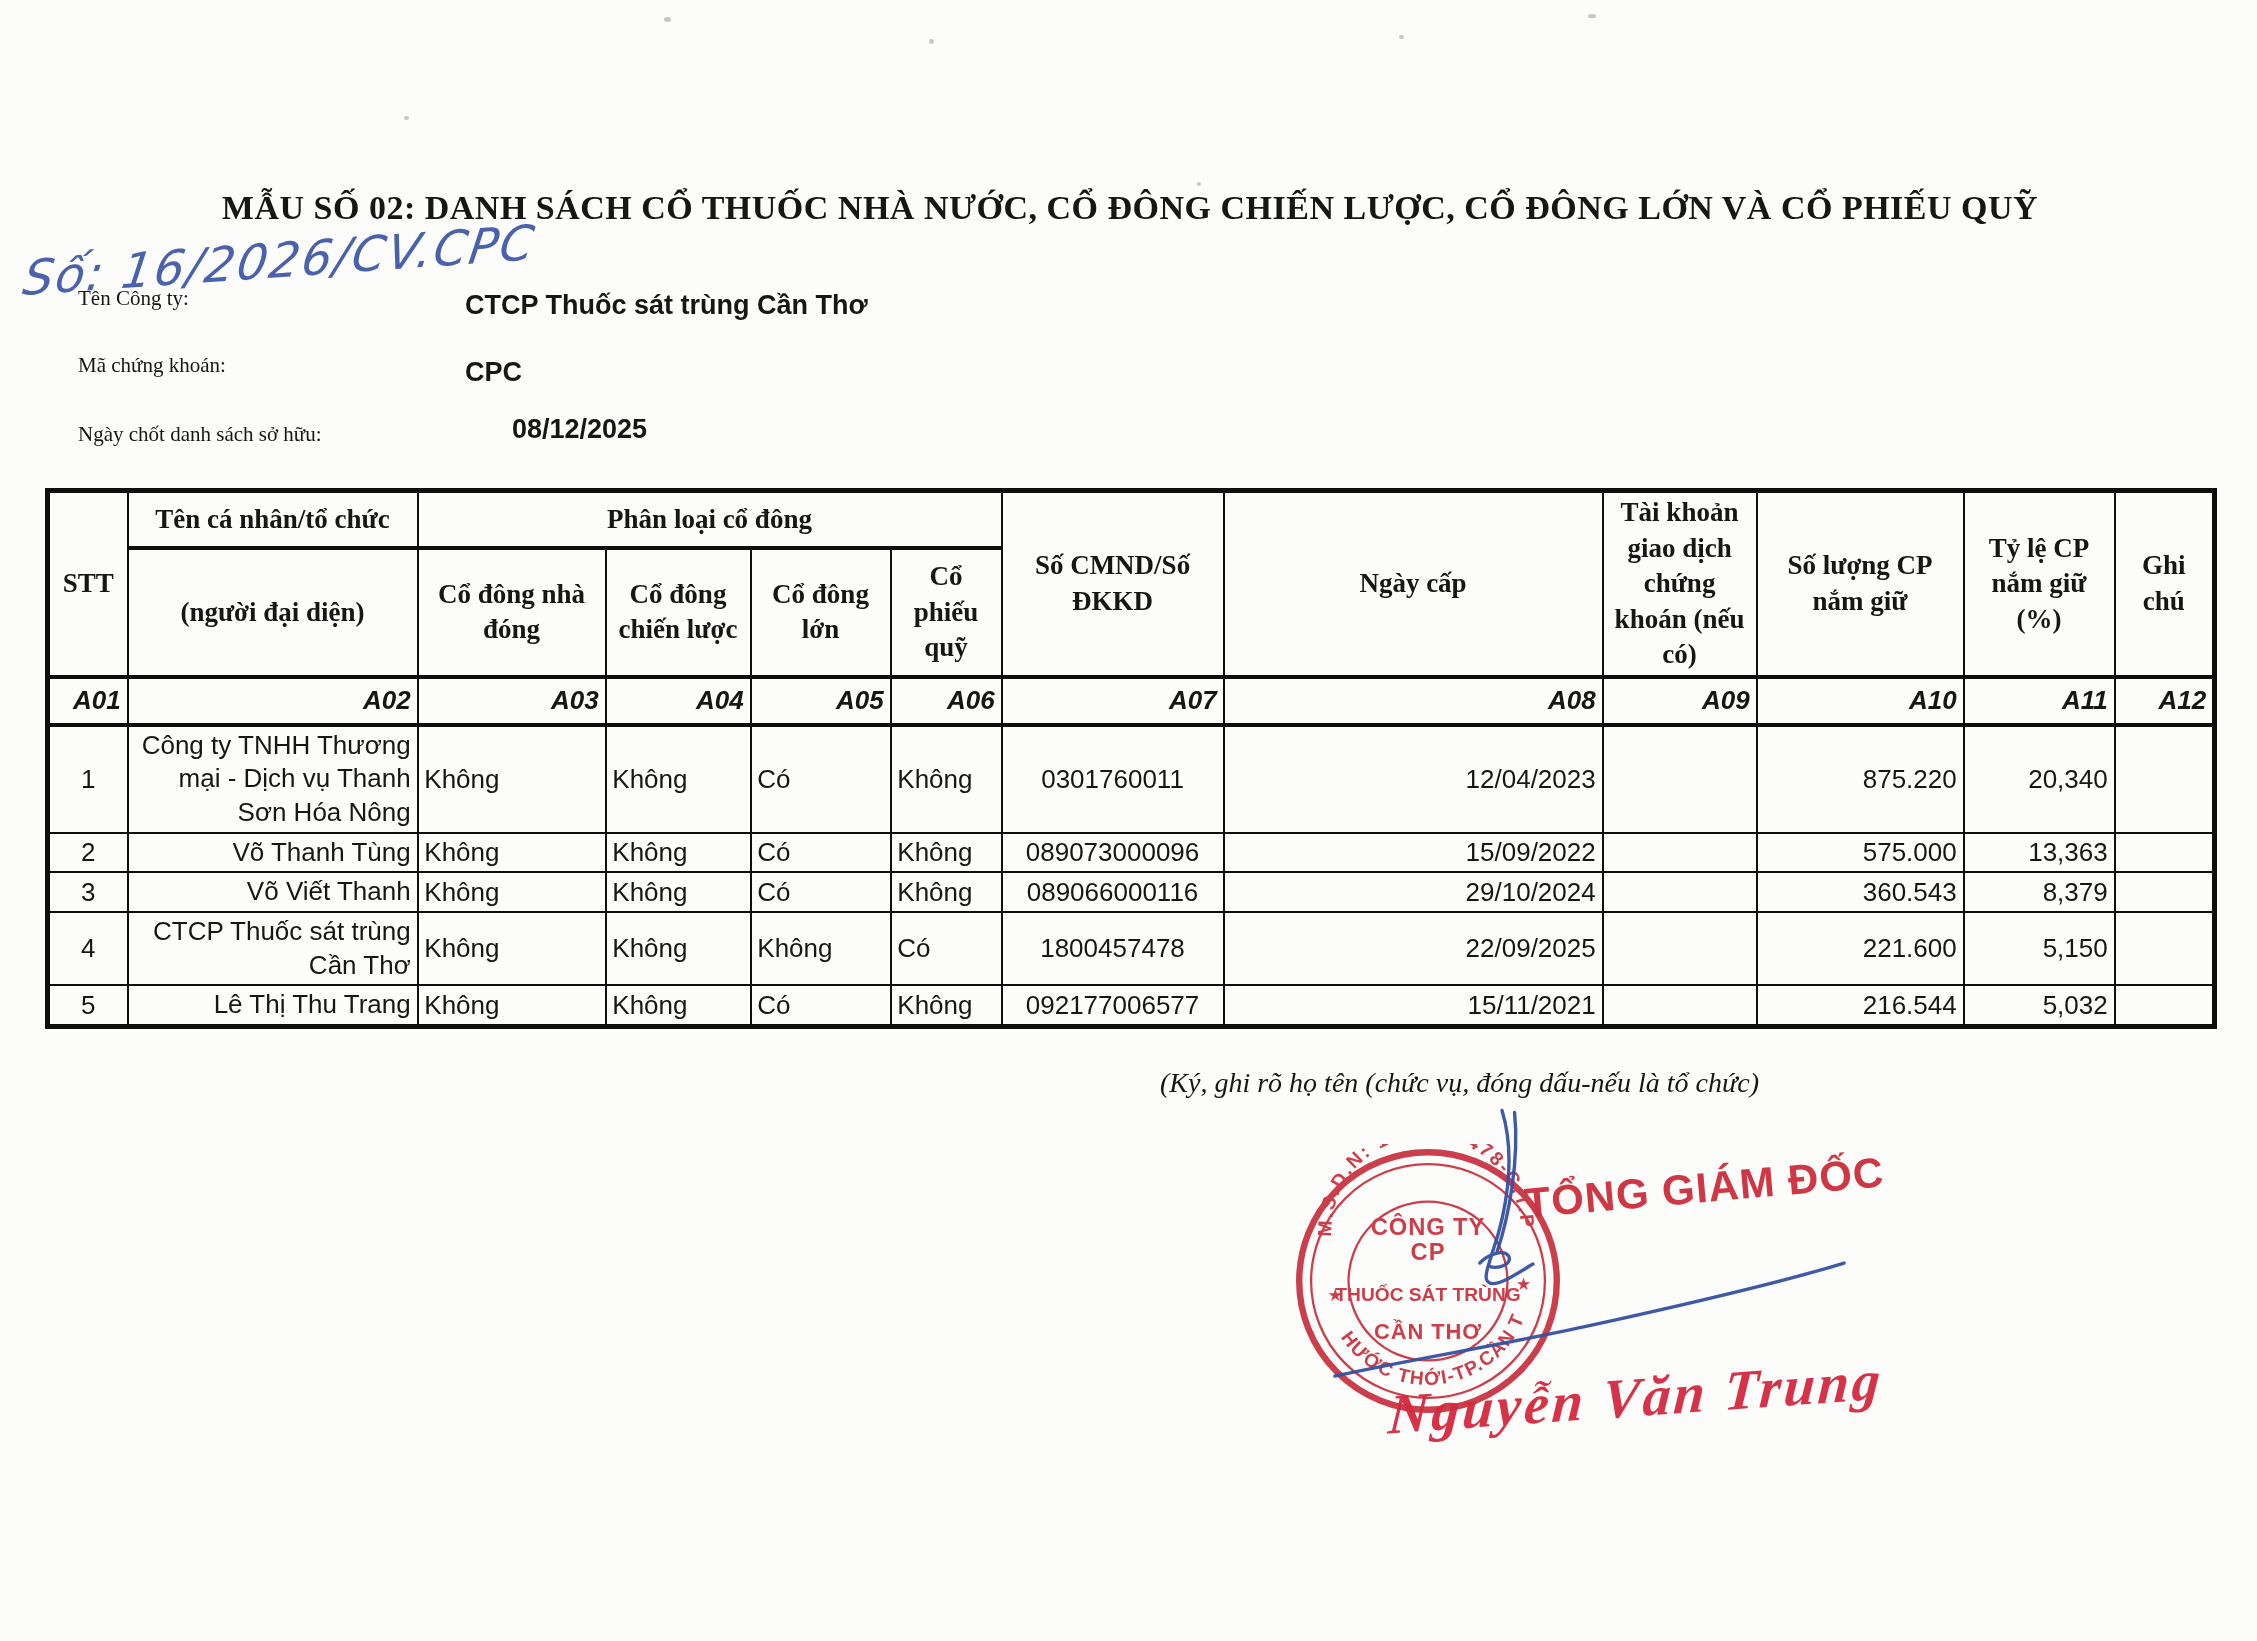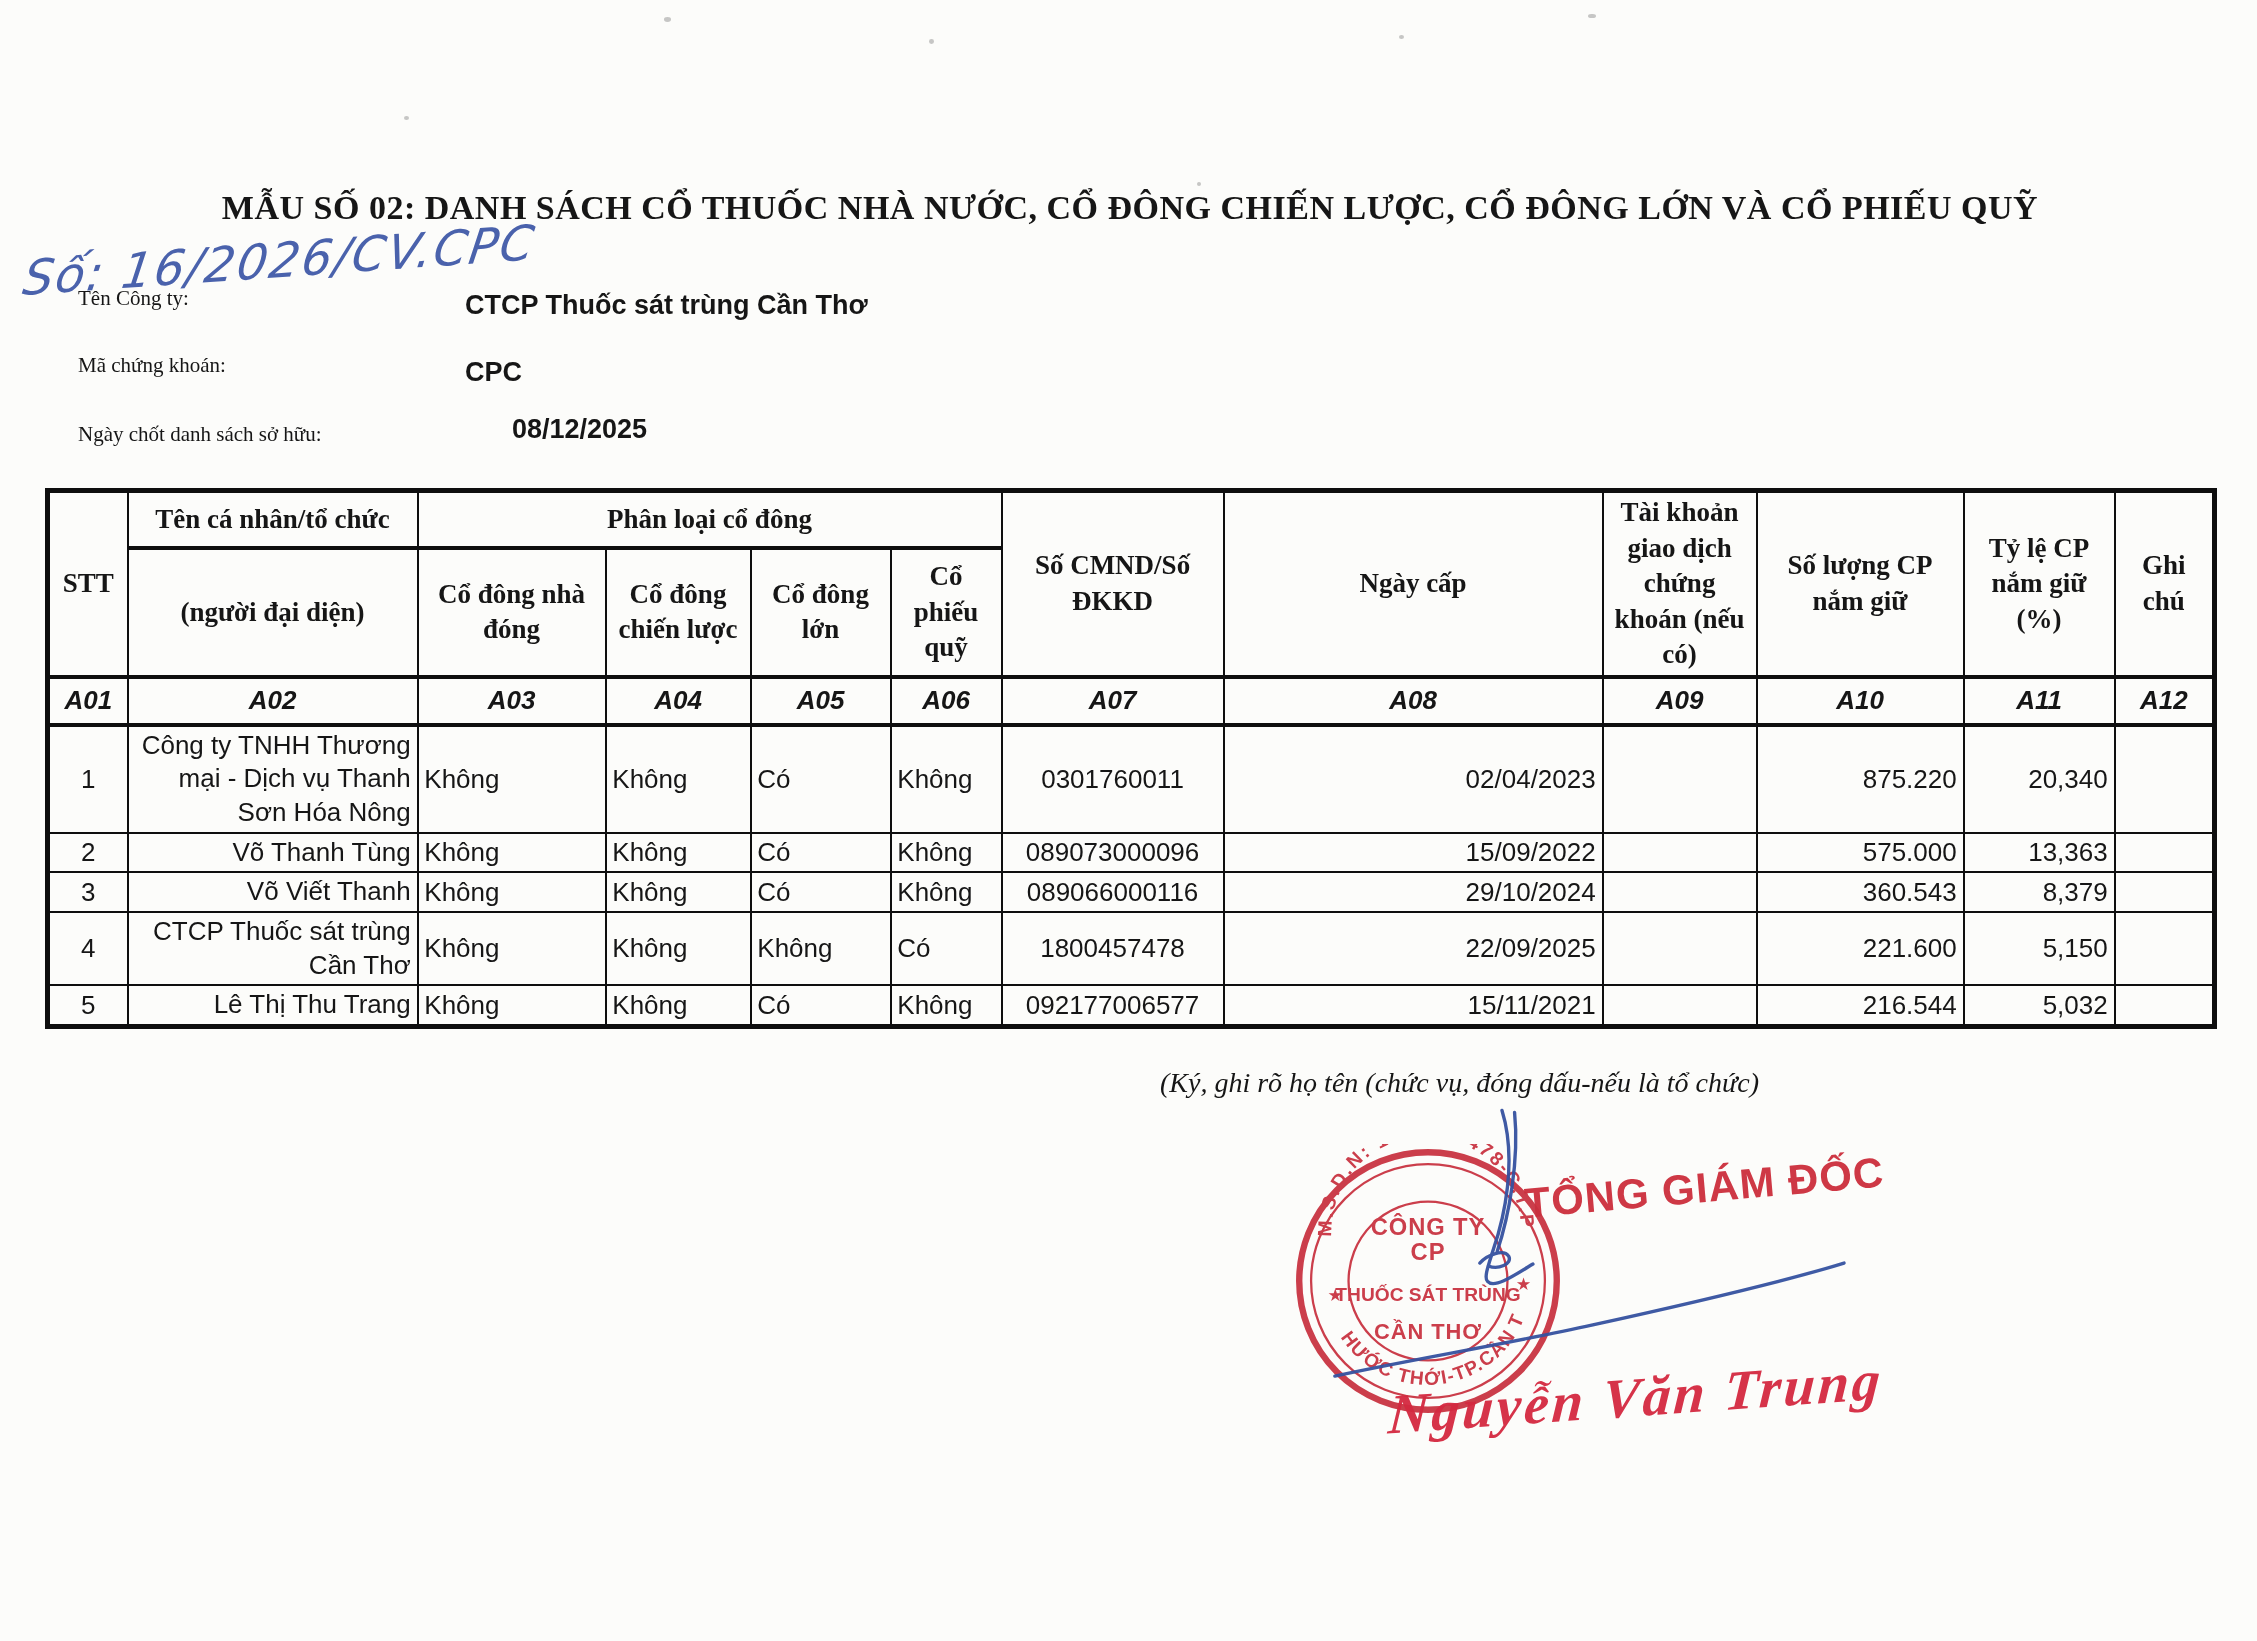--- a/index.html
+++ b/index.html
@@ -16,21 +16,21 @@
               font-family:"Liberation Sans","DejaVu Sans",sans-serif;}
   
   table.sh{position:absolute;left:45px;top:488px;width:2168px;border-collapse:collapse;
            table-layout:fixed;background:transparent;}
   table.sh{border:5.8px solid #0e0e0e;}
   table.sh th,table.sh td{border:2.9px solid #0e0e0e;overflow:hidden;}
   table.sh th{font-size:27px;font-weight:bold;text-align:center;vertical-align:middle;
               line-height:1.32;padding:1.9px 5.8px;}
   tr.hdr1 th{border-bottom-width:4.8px;}
   tr.codes td{border-top-width:4.8px;border-bottom-width:4.8px;height:40px;
-              font-size:27px;font-weight:bold;font-style:italic;text-align:center;}
+              font-size:27px;font-weight:bold;font-style:italic;text-align:right;}
   table.sh td{font-family:"Liberation Sans","DejaVu Sans",sans-serif;font-size:26px;
               vertical-align:middle;padding:1.9px 5.8px;}
   tr.r1{height:98px;} tr.r2{height:35px;} tr.r3{height:34px;} tr.r4{height:62px;} tr.r5{height:35px;}
   td.c-stt{text-align:center;}
   td.c-name{text-align:right;padding-left:9.7px;line-height:1.3;}
   td.c-cls{text-align:left;padding-left:9.7px;}
   td.c-cmnd{text-align:center;}
   td.c-date{text-align:right;padding-right:9.7px;}
   td.c-qty{text-align:right;padding-right:23px;}
   td.c-pct{text-align:right;padding-right:50px;}
@@ -124,21 +124,21 @@
     </tr>
 
     <tr class="r1">
       <td class="c-stt">1</td>
       <td class="c-name">Công ty TNHH Thương mại - Dịch vụ Thanh Sơn Hóa Nông</td>
       <td class="c-cls">Không</td>
       <td class="c-cls">Không</td>
       <td class="c-cls">Có</td>
       <td class="c-cls">Không</td>
       <td class="c-cmnd">0301760011</td>
-      <td class="c-date vb">02/04/2023</td>
+      <td class="c-date vb">12/04/2023</td>
       <td></td>
       <td class="c-qty vb">875.220</td>
       <td class="c-pct vb">20,340</td>
       <td></td>
     </tr>
     <tr class="r2">
       <td class="c-stt">2</td>
       <td class="c-name">Võ Thanh Tùng</td>
       <td class="c-cls">Không</td>
       <td class="c-cls">Không</td>

